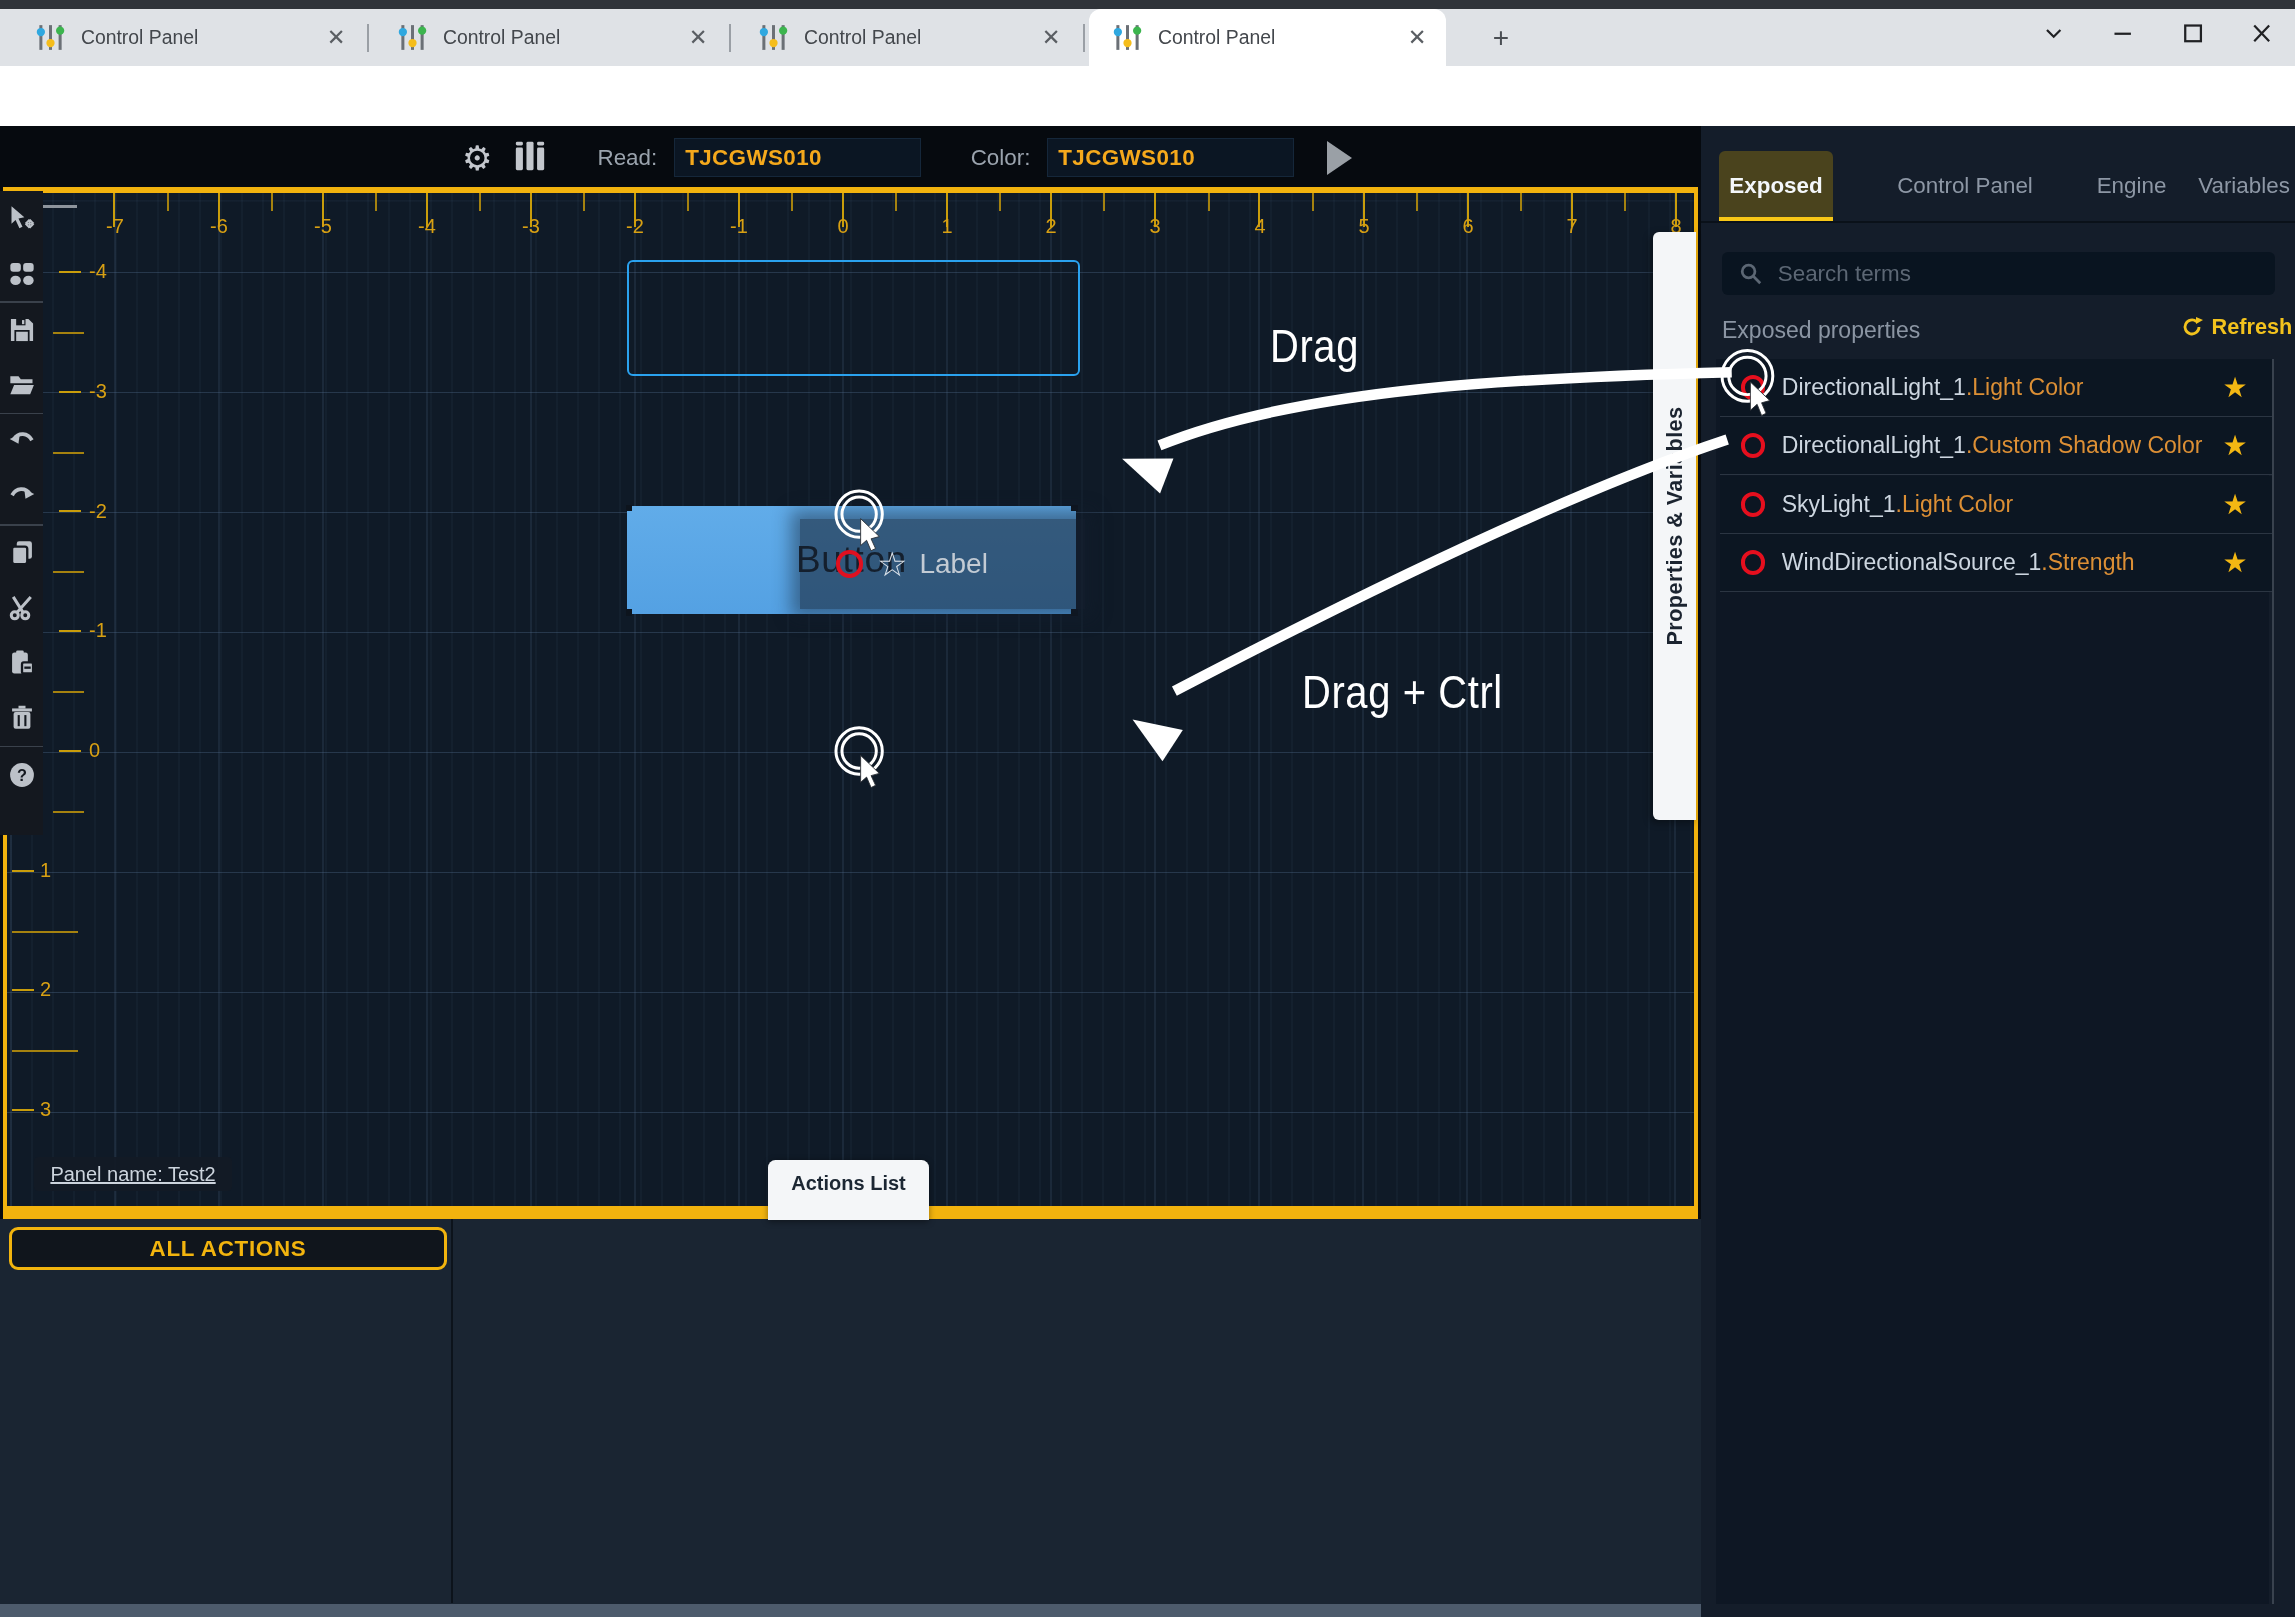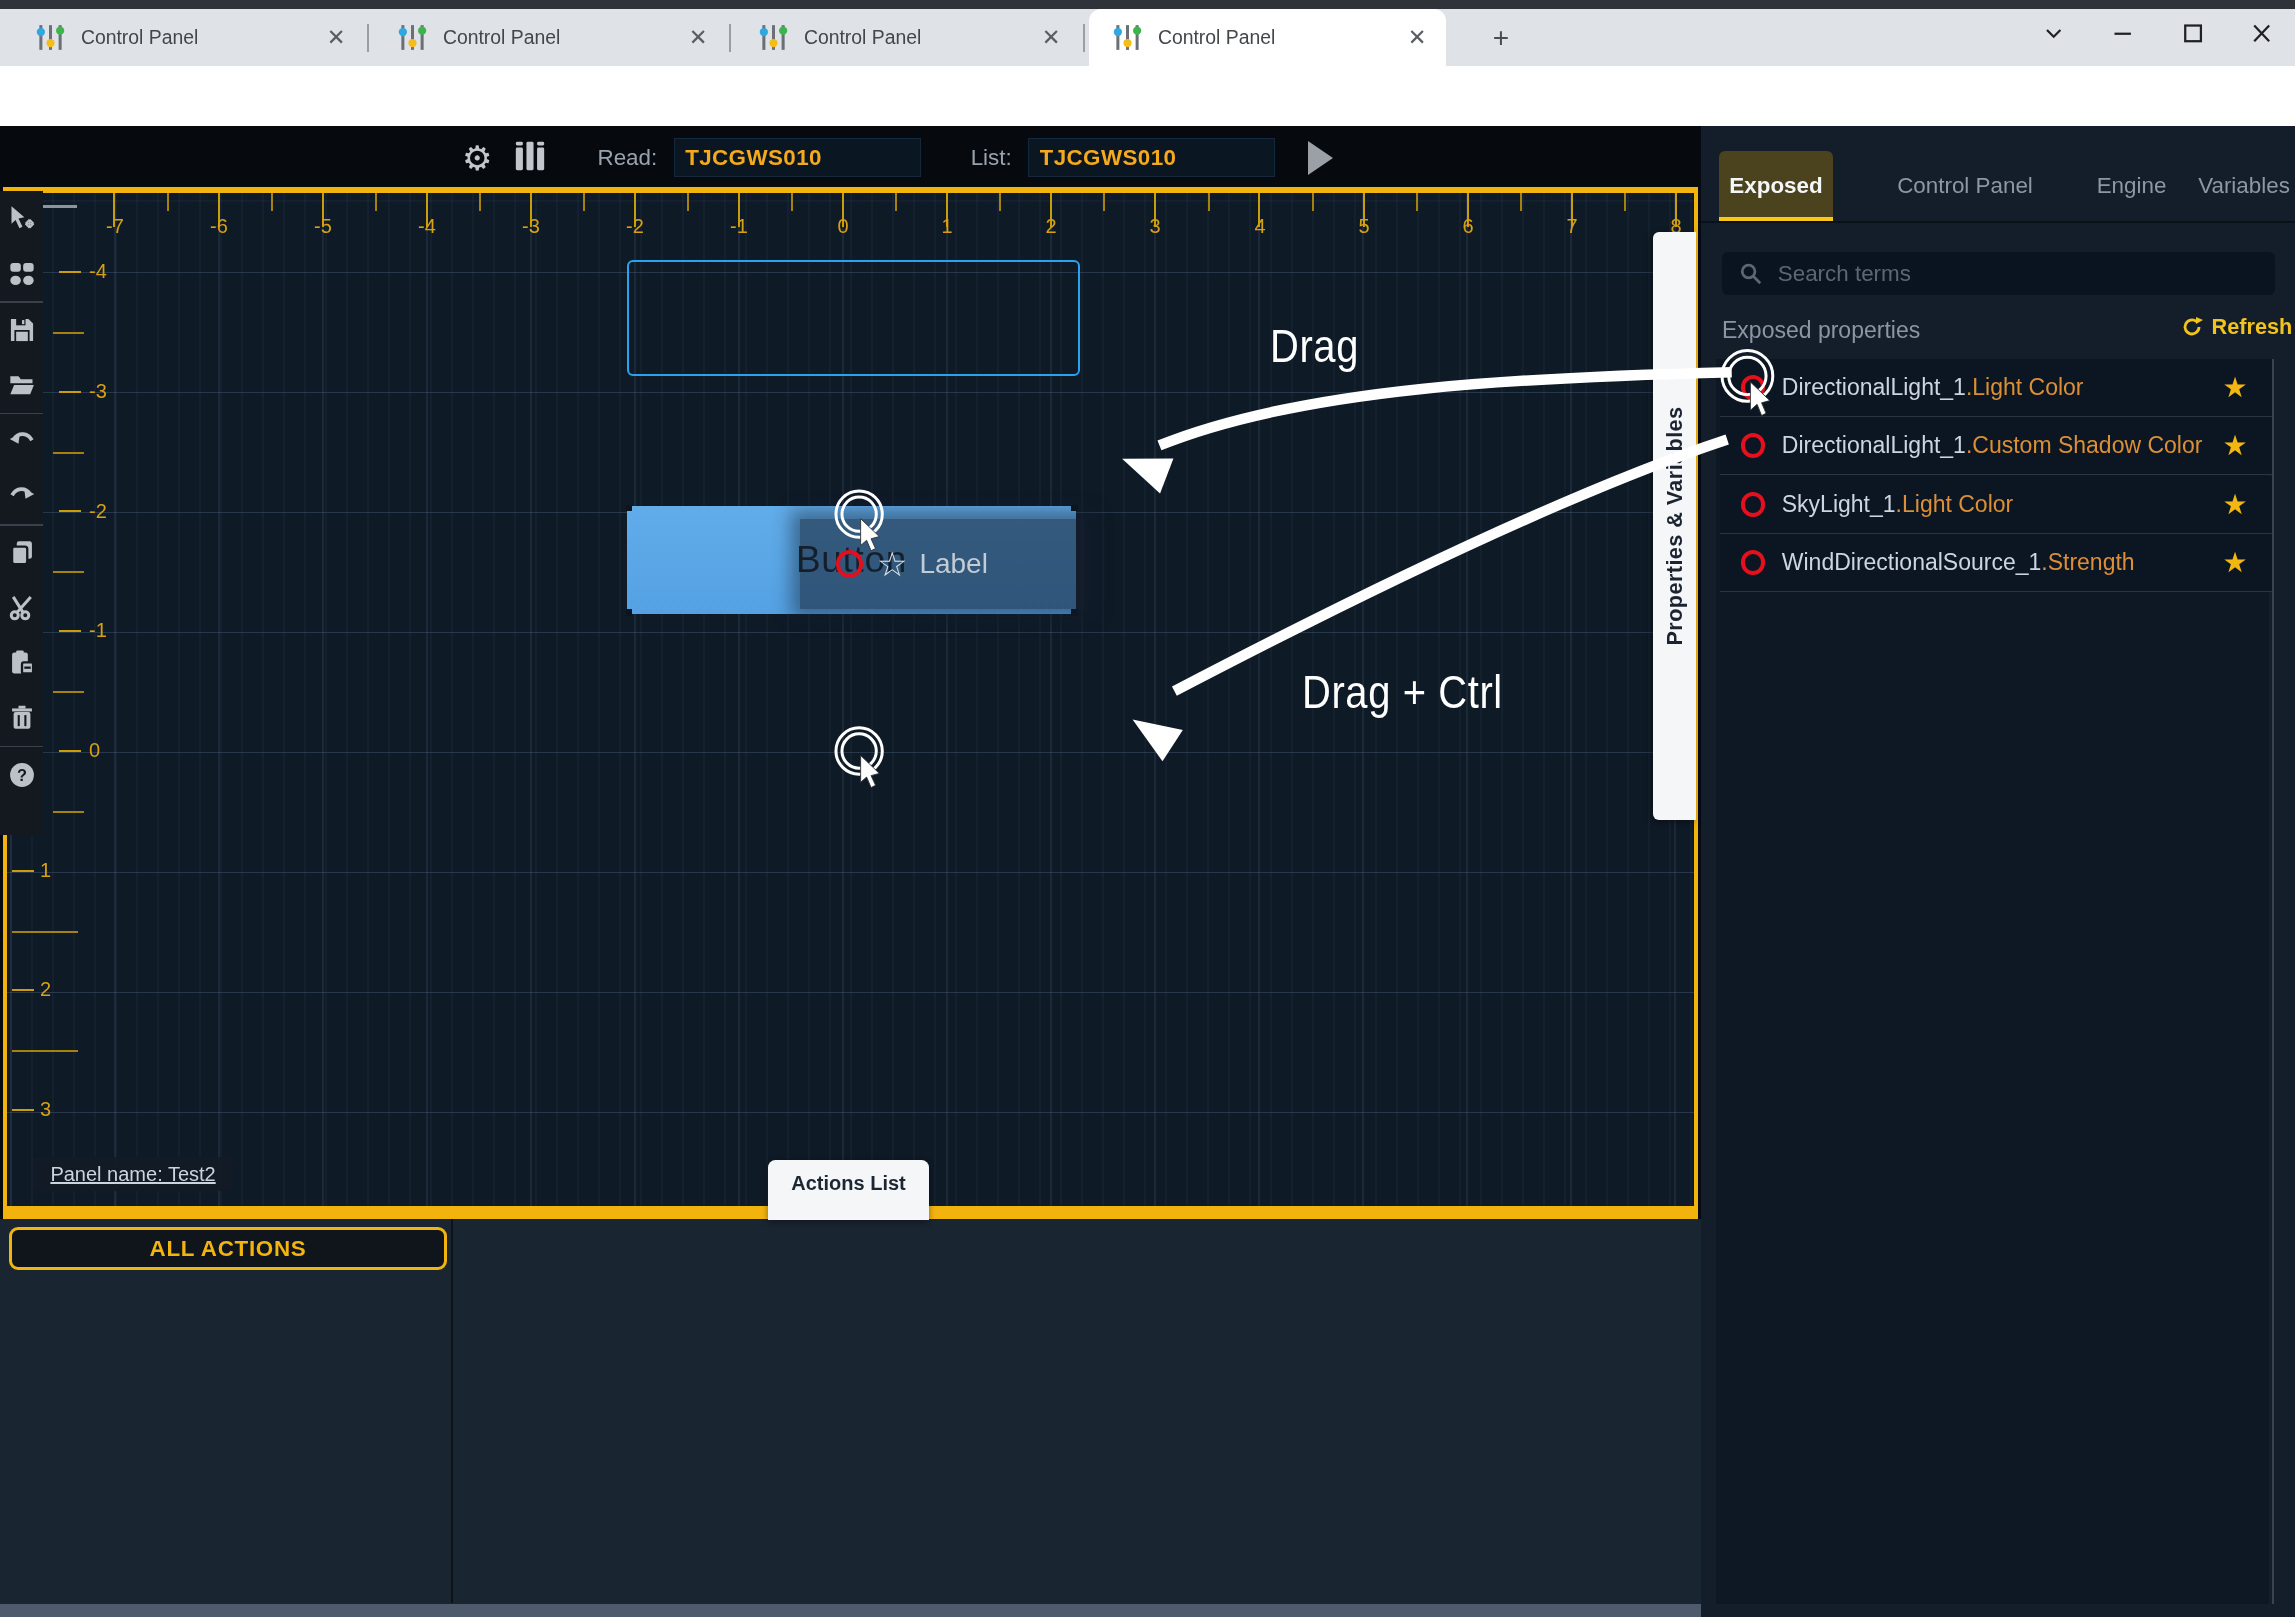--- a/index.html
+++ b/index.html
@@ -272,21 +272,21 @@
       <svg width="34" height="34" viewBox="0 0 24 24" fill="#c3c7cd">
           <rect x="2" y="6" width="5" height="16" rx="1"></rect>
           <rect x="9.5" y="2" width="5" height="20" rx="1"></rect>
           <rect x="17" y="6" width="5" height="16" rx="1"></rect>
           <rect x="2" y="2" width="5" height="2.6" rx="1"></rect>
           <rect x="17" y="2" width="5" height="2.6" rx="1"></rect>
         </svg>
     </div>
     <span class="rwlabel">Read:</span>
     <input class="rwinput" readonly="" value="TJCGWS010" style="">
-    <span class="rwlabel">List:</span>
+    <span class="rwlabel">Color:</span>
     <input class="rwinput" readonly="" value="TJCGWS010" style="">
     <div id="playbtn"></div>
   </div>
 
   <div class="abs" id="canvas">
     <div class="abs" id="ruler-corner"></div>
     <div id="hruler">
         <div class="htickmaj" style="left:106px"></div>
         <div class="hnum" style="left:108px">-7</div>
         <div class="htickhalf" style="left:160px"></div>

